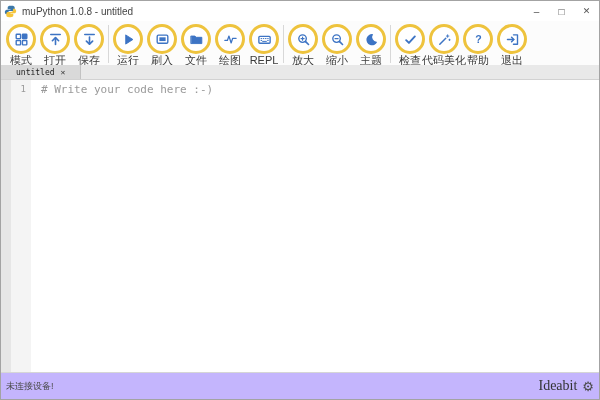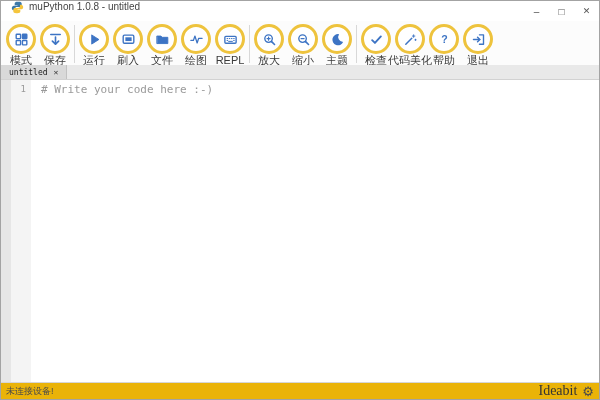--- a/index.html
+++ b/index.html
@@ -1,48 +1,48 @@
 <!DOCTYPE html>
 <html><head>
 <meta charset="utf-8">
 <style>
   * { margin:0; padding:0; box-sizing:border-box; }
   body { font-family:"Liberation Sans", sans-serif; background:#fff; }
   .window { width:600px; height:400px; border:1px solid #a3a3a3; display:flex; flex-direction:column; background:#fff; }
 
   
-  .titlebar { height:20px; background:#ffffff; display:flex; align-items:flex-start; padding-left:10px; flex:0 0 auto; }
+  .titlebar { height:20px; background:#ffffff; display:flex; align-items:center; padding-left:3px; flex:0 0 auto; }
   .app-icon { width:13px; height:13px; margin-right:5px; display:inline-flex; }
   .app-icon svg { width:13px; height:13px; }
   .title { font-size:10px; color:#444; flex:1 1 auto; white-space:nowrap; }
   .controls { display:flex; height:100%; }
   .controls span { width:25px; height:100%; display:flex; align-items:center; justify-content:center; font-size:10px; color:#555; cursor:default; }
   .controls .close-btn { font-size:9px; }
 
   
   .toolbar { height:44px; background:#fcfcfc; display:flex; align-items:flex-start; padding:3px 0 0 3px; flex:0 0 auto; }
   .tool-btn { width:34px; display:flex; flex-direction:column; align-items:center; cursor:pointer; }
   .circle { width:30px; height:30px; border:3px solid #eec33d; border-radius:50%; background:#fff; display:flex; align-items:center; justify-content:center; }
   .circle svg { width:15px; height:15px; }
   .tool-label { font-size:11px; color:#3a3a3a; margin-top:1px; white-space:nowrap; line-height:10px;text-align:right; }
   .tb-sep { width:1px; height:38px; background:#d8d8d8; margin:1px 2px 0 2px; align-self:flex-start; }
 
   
   .tabbar { height:15px; background:#e9e9e9; display:flex; border-bottom:1px solid #d2d2d2; flex:0 0 auto; }
-  .tab { height:100%; padding:0 8px; background:#d9d9d9; border-right:1px solid #c2c2c2; display:flex; align-items:center; gap:6px; font-family:"DejaVu Sans Mono", monospace; font-size:8px; color:#1a1a1a; cursor:pointer; }
+  .tab { height:100%; padding:0 15px; background:#d9d9d9; border-right:1px solid #c2c2c2; display:flex; align-items:center; gap:6px; font-family:"DejaVu Sans Mono", monospace; font-size:8px; color:#1a1a1a; cursor:pointer; }
   .tab-close { font-size:8px; color:#333; }
 
   
   .editor { flex:1 1 auto; display:flex; background:#fff; font-family:"DejaVu Sans Mono", monospace; overflow:hidden; }
   .margin-strip { width:10px; background:#e6e6e6; flex:0 0 auto; }
   .gutter { width:20px; background:#f4f4f4; color:#999; font-size:9px; text-align:right; padding:4px 5px 0 0; flex:0 0 auto; }
   .code { padding:3px 0 12px 10px; color:#9a9a9a; font-size:11px; white-space:pre; }
 
   
-  .statusbar { height:17px; background:#eab308; border-top:1px solid #d6d6d6; display:flex; align-items:center; justify-content:space-between; padding:0 5px; flex:0 0 auto; }
+  .statusbar { height:27px; background:#c4b5fd; border-top:1px solid #d6d6d6; display:flex; align-items:center; justify-content:space-between; padding:0 5px; flex:0 0 auto; }
   .sb-left { font-size:9px; color:#4a4a4a; }
   .sb-right { display:flex; align-items:center; gap:5px; }
   .brand { font-family:"Liberation Serif", serif; font-size:14px; color:#333; }
   .gear { font-size:13px; color:#4a4a4a; line-height:13px; cursor:pointer; }
 </style>
 </head>
 <body>
 
 <div class="window">
 
@@ -70,20 +70,30 @@
             <rect x="3.5" y="13.5" width="7" height="7" rx="1"></rect>
             <rect x="13.5" y="13.5" width="7" height="7" rx="1"></rect>
           </svg>
         </span>
         <span class="tool-label">模式</span>
       </div>
       <div class="tool-btn">
         <span class="circle">
           <svg viewBox="0 0 24 24" fill="none" stroke="#3d74c4" stroke-width="2.2" stroke-linecap="round" stroke-linejoin="round">
             <path d="M4.5 4h15" stroke-width="2.6"></path>
+            <path d="M12 20V9.5" stroke-width="2.6"></path>
+            <path d="M7 14l5-5 5 5" stroke-width="2.6"></path>
+          </svg>
+        </span>
+        <span class="tool-label">打开</span>
+      </div>
+      <div class="tool-btn">
+        <span class="circle">
+          <svg viewBox="0 0 24 24" fill="none" stroke="#3d74c4" stroke-width="2.2" stroke-linecap="round" stroke-linejoin="round">
+            <path d="M4.5 4h15" stroke-width="2.6"></path>
             <path d="M12 8v11" stroke-width="2.6"></path>
             <path d="M7 14.5l5 5 5-5" stroke-width="2.6"></path>
           </svg>
         </span>
         <span class="tool-label">保存</span>
       </div>
       <div class="tb-sep"></div>
       <div class="tool-btn">
         <span class="circle">
           <svg viewBox="0 0 24 24" fill="none" stroke="#3d74c4" stroke-width="2.2" stroke-linecap="round" stroke-linejoin="round">

